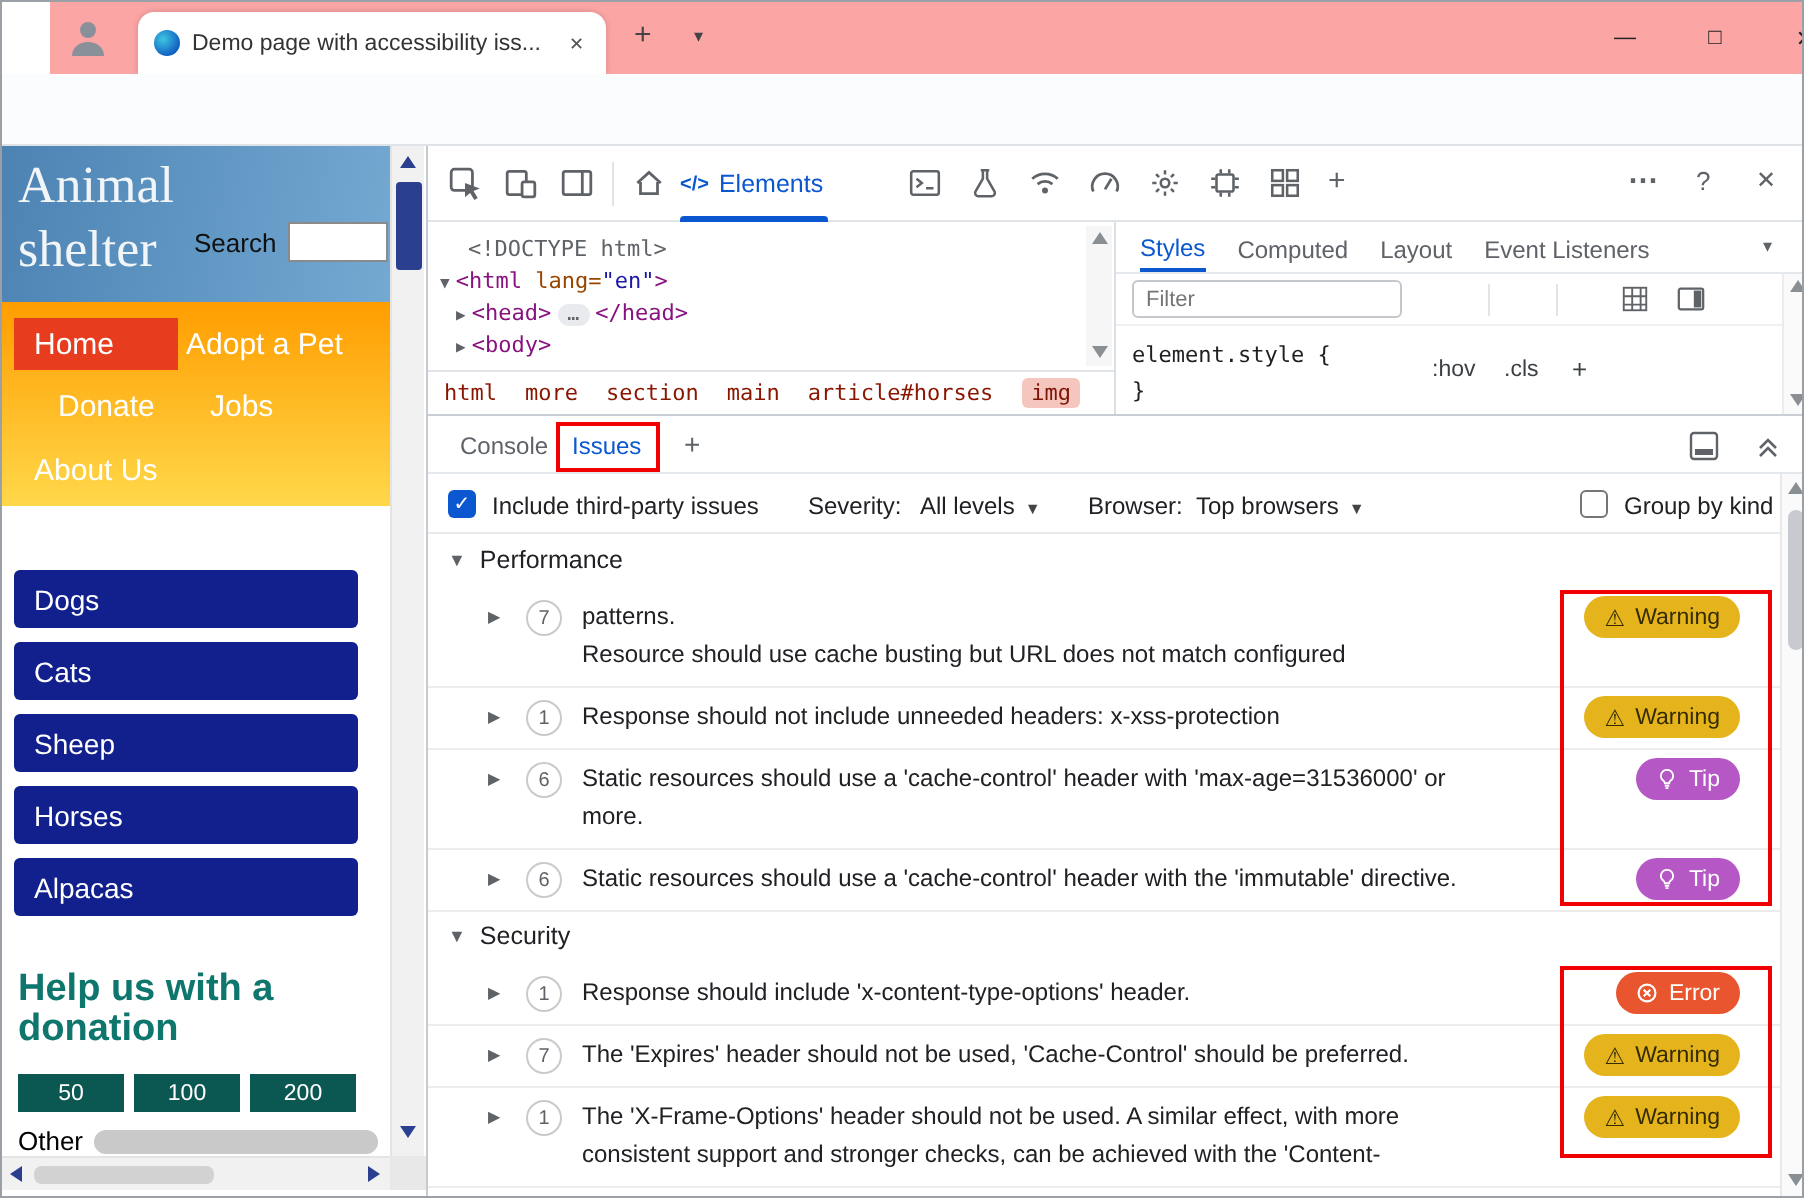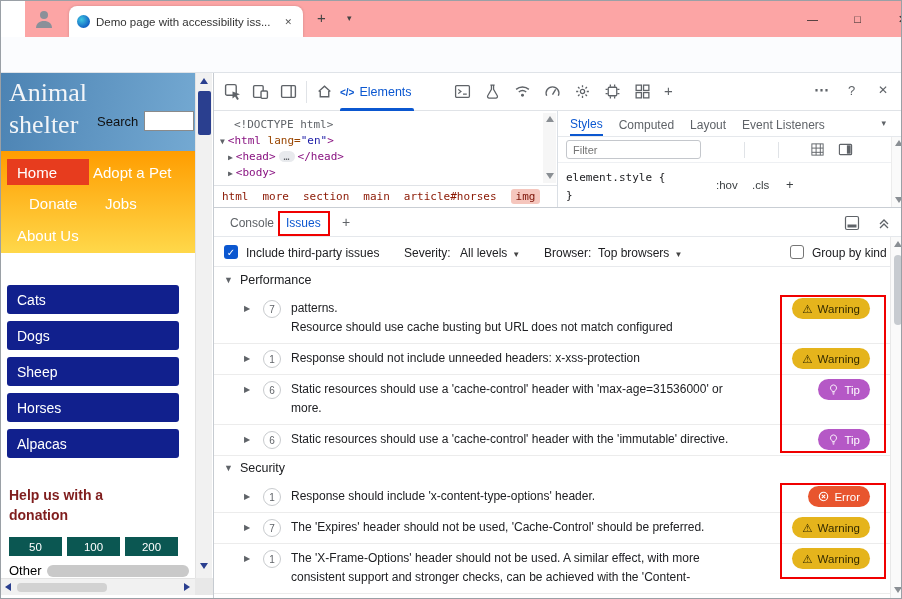--- a/index.html
+++ b/index.html
@@ -29,21 +29,21 @@
   .page { position:absolute; left:0; top:72px; width:212px; height:527px; background:#fff; overflow:hidden; }
   .site-header { position:absolute; left:0; top:0; width:194px; height:78px; background:linear-gradient(100deg, var(--header_blue,#4c83b3), var(--header_blue_light,#74a9d2)); }
   .site-title { position:absolute; left:8px; top:4px; width:100px; font-family:"Liberation Serif",serif; font-size:26px; line-height:32px; color:#f2f5f8; }
   .search-label { position:absolute; left:96px; top:41px; font-size:13px; color:#101010; }
   .search-input { position:absolute; left:143px; top:38px; width:50px; height:20px; border:1px solid #8a8a8a; background:#fff; font-size:12px; padding:0 3px; }
   .site-nav { position:absolute; left:0; top:78px; width:194px; height:102px; background:linear-gradient(var(--nav_orange_top,#ff9d00), var(--nav_orange_bottom,#ffd84a)); }
   .nav-home { position:absolute; left:6px; top:8px; width:82px; height:26px; background:var(--home_red,#e73c1e); color:#fff; font-size:15px; display:flex; align-items:center; padding-left:10px; }
   .nav-link { position:absolute; color:#fff; font-size:15px; }
   .categories { position:absolute; left:6px; top:212px; width:172px; }
   .cat-btn { width:172px; height:29px; margin-bottom:7px; background:var(--category_navy,#11208d); border-radius:3px; color:#fff; font-size:14px; display:flex; align-items:center; padding-left:10px; }
-  .don-heading { position:absolute; left:8px; top:412px; width:130px; font-size:14px; font-weight:bold; line-height:20px; color:#7f1d1d; }
+  .don-heading { position:absolute; left:8px; top:412px; width:130px; font-size:19px; font-weight:bold; line-height:20px; color:#0f766e; }
   .don-row { position:absolute; left:8px; top:464px; display:flex; gap:5px; }
   .don-btn { width:53px; height:19px; background:var(--donate_teal,#0b5752); color:#fff; font-size:11.5px; display:flex; align-items:center; justify-content:center; }
   .other-label { position:absolute; left:8px; top:490px; font-size:13px; color:#000; }
   .other-slider { position:absolute; left:46px; top:492px; width:142px; height:12px; background:#c9c9c9; border-radius:6px; }
   .pg-vscroll { position:absolute; left:194px; top:0; width:17px; height:505px; background:#f1f1f1; border-left:1px solid #e3e3e3; }
   .pg-vthumb { position:absolute; left:2px; top:18px; width:13px; height:44px; background:var(--scroll_navy,#2a3f8f); border-radius:2px; }
   .pg-hscroll { position:absolute; left:0; top:505px; width:194px; height:17px; background:#f1f1f1; border-top:1px solid #e3e3e3; }
   .pg-hthumb { position:absolute; left:16px; top:4px; width:90px; height:9px; background:#d2d2d2; border-radius:4px; }
   .pg-corner { position:absolute; left:194px; top:505px; width:18px; height:17px; background:#e8e8e8; }
   .t-up,.t-down,.t-left,.t-right { position:absolute; width:0; height:0; }
@@ -192,22 +192,22 @@
       <input class="search-input" style="">
     </div>
     <div class="site-nav">
       <div class="nav-home">Home</div>
       <span class="nav-link" style="left:92px; top:13px;">Adopt a Pet</span>
       <span class="nav-link" style="left:28px; top:44px;">Donate</span>
       <span class="nav-link" style="left:104px; top:44px;">Jobs</span>
       <span class="nav-link" style="left:16px; top:76px;">About Us</span>
     </div>
     <div class="categories" id="categories">
+        <div class="cat-btn">Dogs</div>
         <div class="cat-btn">Cats</div>
-        <div class="cat-btn">Dogs</div>
         <div class="cat-btn">Sheep</div>
         <div class="cat-btn">Horses</div>
         <div class="cat-btn">Alpacas</div>
       </div>
     <div class="don-heading">Help us with a donation</div>
     <div class="don-row" id="donation-amounts">
         <div class="don-btn">50</div>
         <div class="don-btn">100</div>
         <div class="don-btn">200</div>
       </div>

